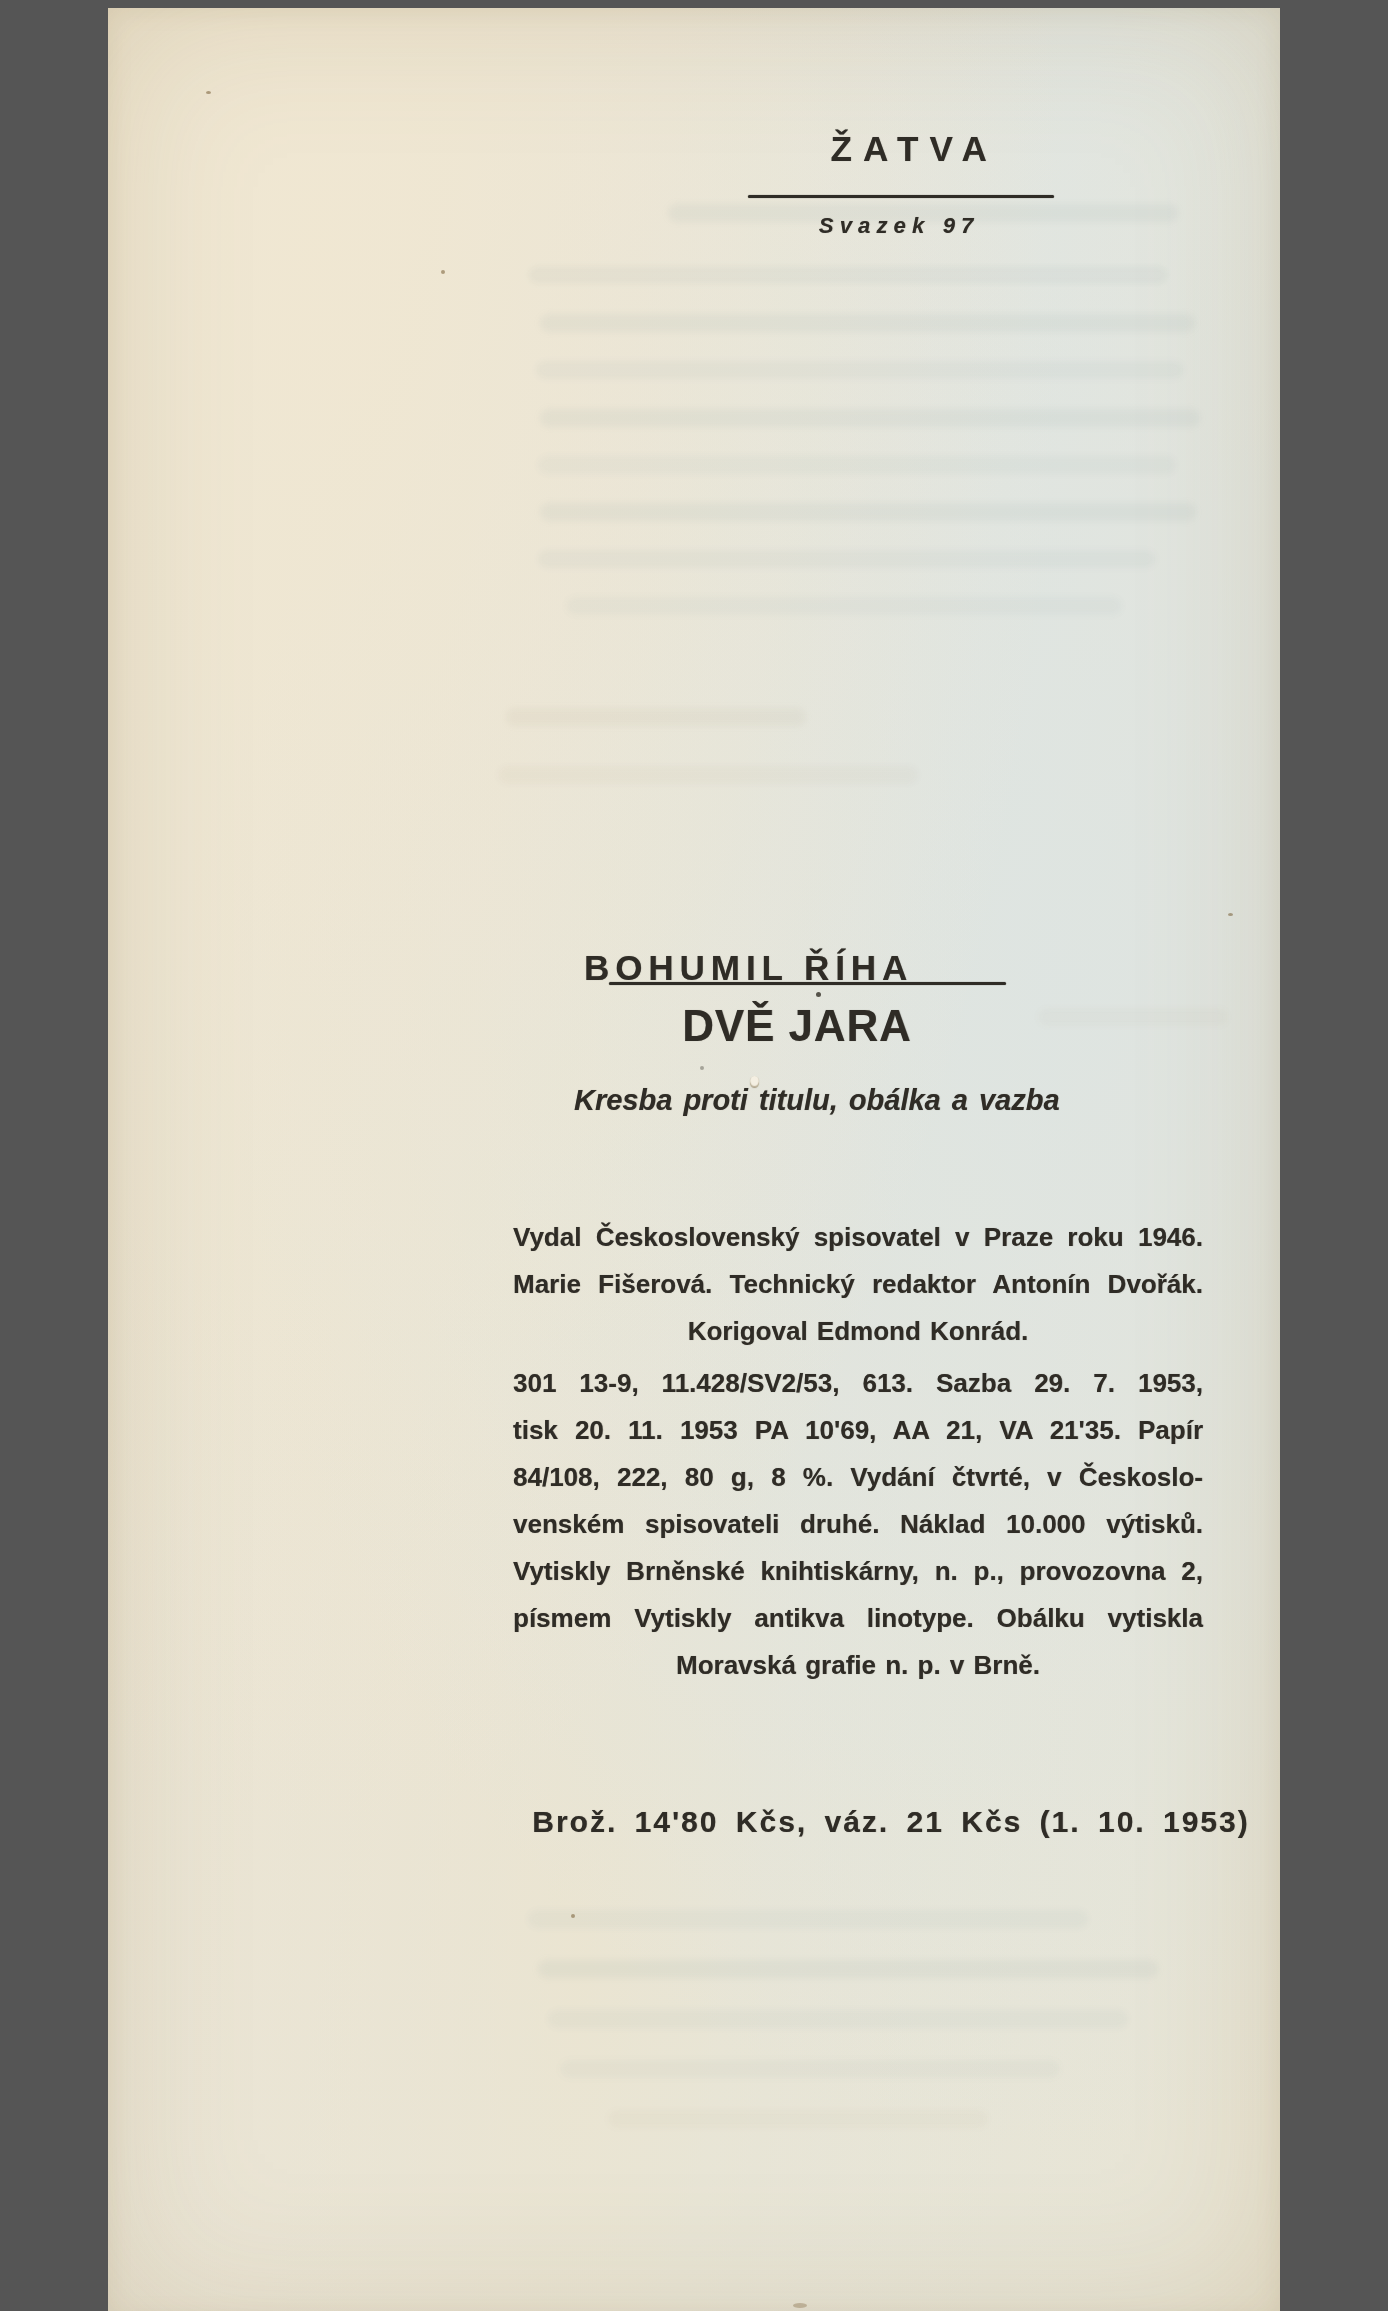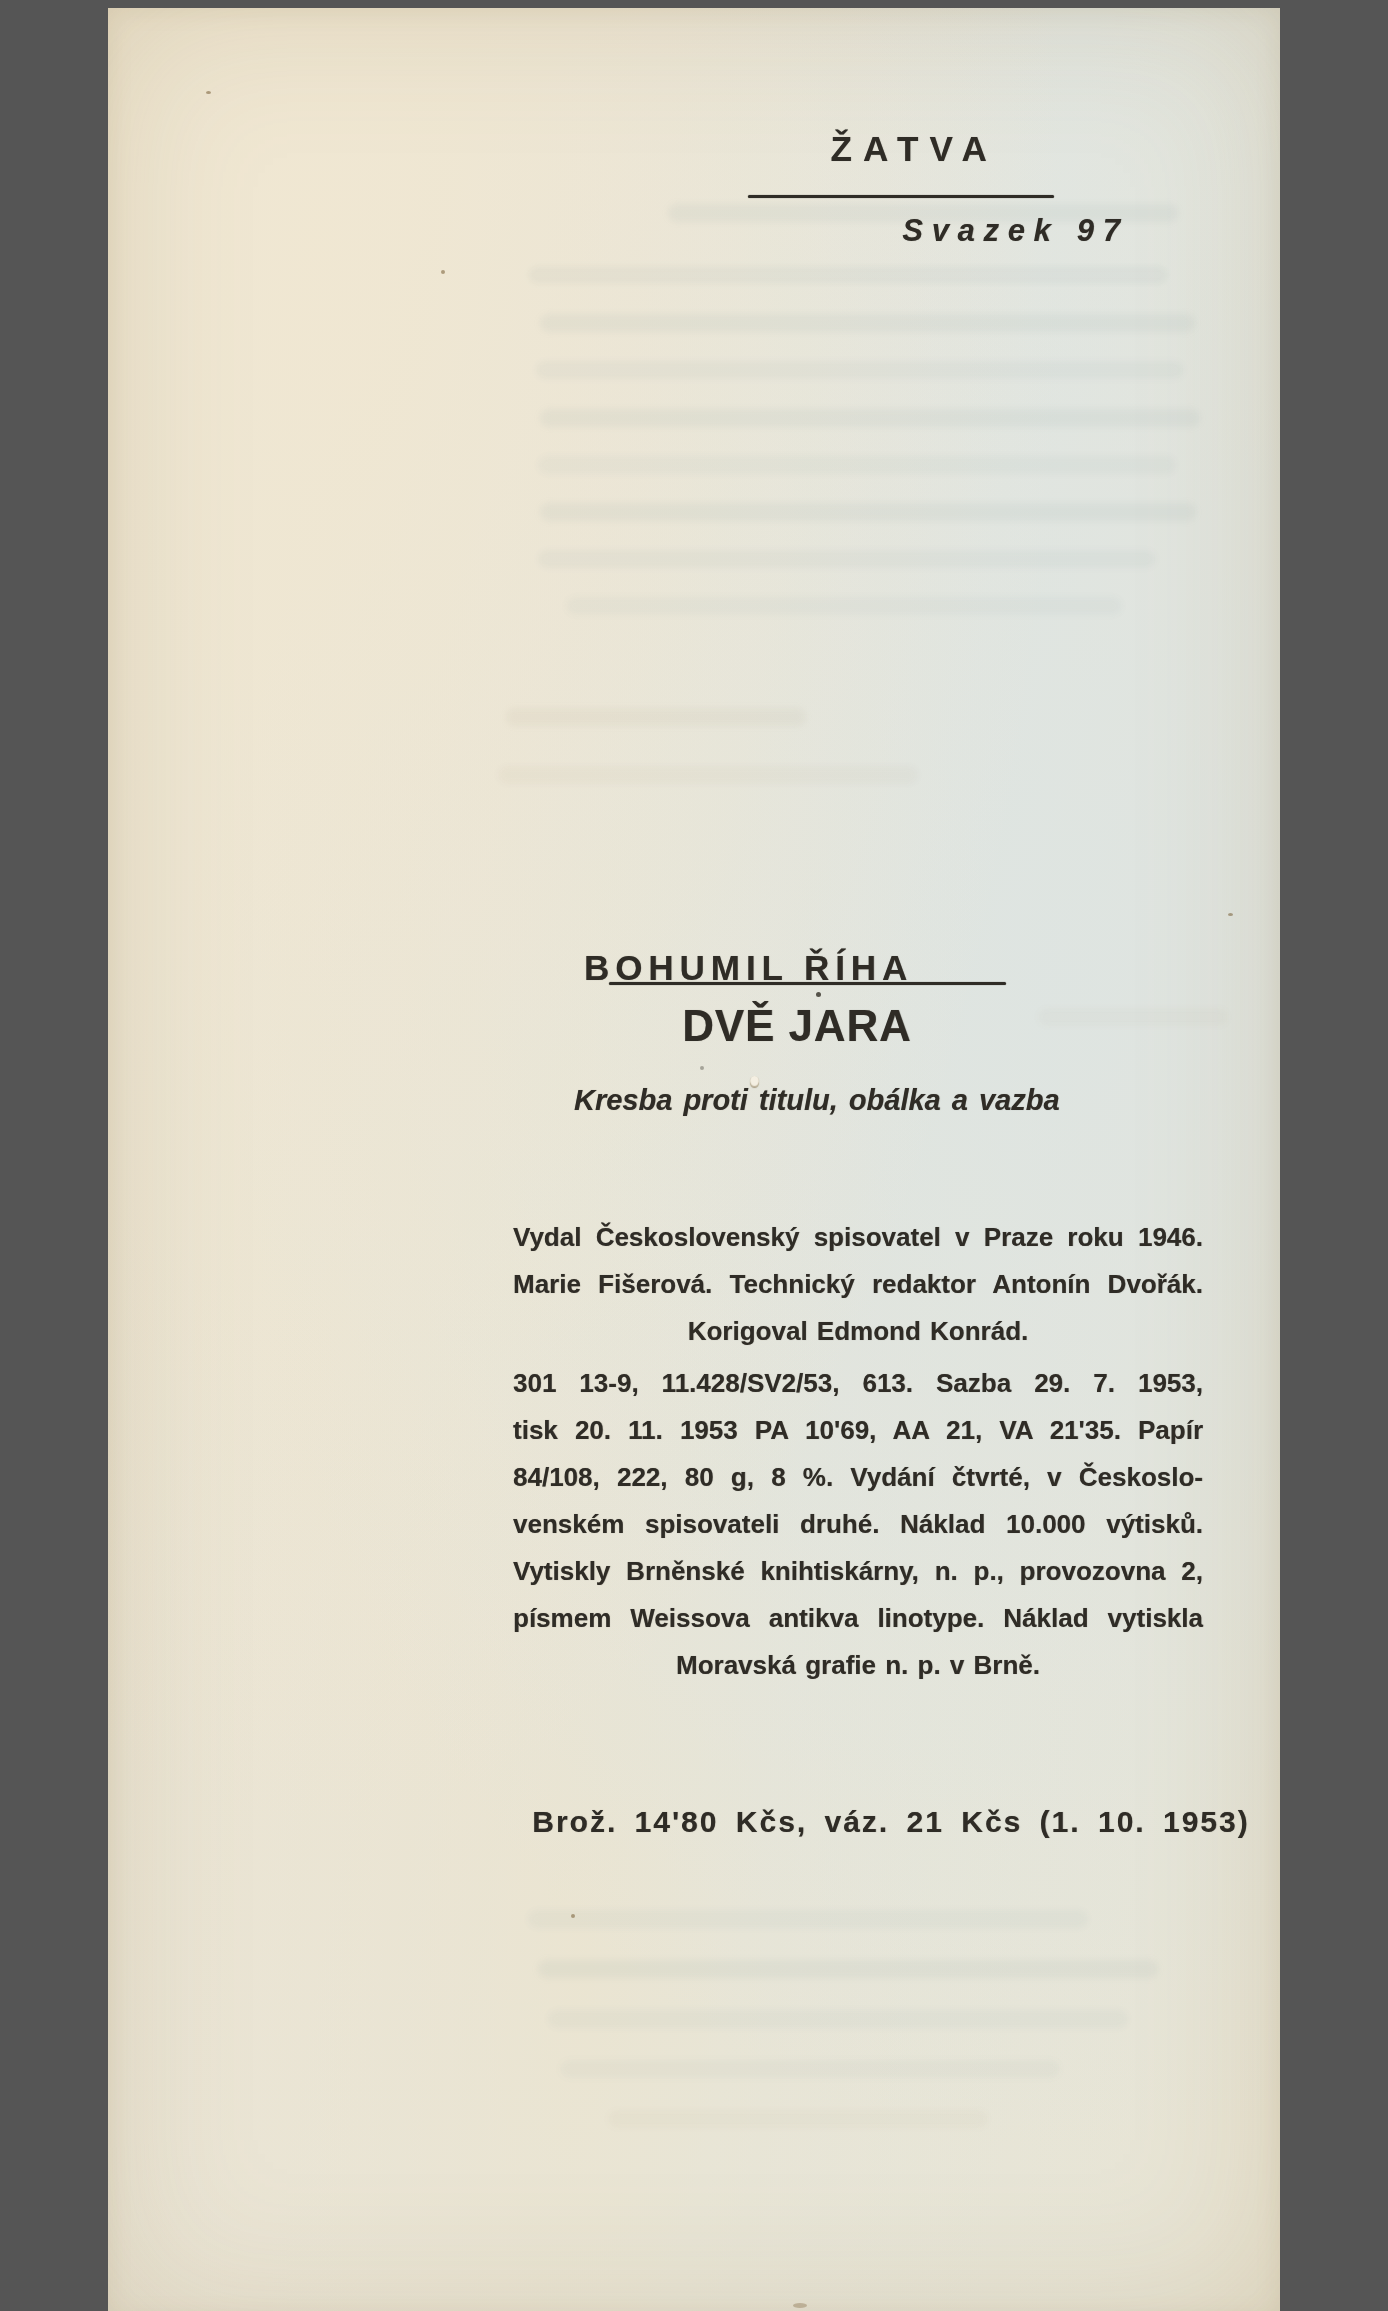--- a/index.html
+++ b/index.html
@@ -25,24 +25,24 @@
     box-shadow:0 0 1px rgba(47,44,38,0.8);
     border-radius:2px;
   }
   .series-title{
     top:121px; left:595px; width:400px;
     font-size:35px; font-weight:bold; letter-spacing:0.32em; padding-left:0.32em;
     text-align:center; white-space:nowrap;
   }
   .rule-series{ top:187px; left:640px; width:306px; }
   .series-volume{
-    top:205px; left:612px; width:400px;
-    font-size:31px; font-style:italic; font-weight:bold;
+    top:205px; left:585px; width:400px;
+    font-size:22px; font-style:italic; font-weight:bold;
     letter-spacing:0.28em; padding-left:0.28em;
-    text-align:right; white-space:nowrap;
+    text-align:center; white-space:nowrap;
   }
   .author-name{
     top:940px; left:470px; width:460px;
     font-size:35px; font-weight:bold; letter-spacing:0.17em; padding-left:0.17em;
     text-align:left; white-space:nowrap;
   }
   .rule-author{ top:974px; left:501px; width:397px; }
   .book-title{
     top:993px; left:459px; width:460px;
     font-size:44px; font-weight:bold; letter-spacing:0.02em;
@@ -125,19 +125,19 @@
 
   <div class="abs ink colophon">
       <div class="line justify">Vydal Československý spisovatel v Praze roku 1946.</div>
       <div class="line justify">Marie Fišerová. Technický redaktor Antonín Dvořák.</div>
       <div class="line center">Korigoval Edmond Konrád.</div>
       <div class="line justify gap">301 13-9, 11.428/SV2/53, 613. Sazba 29. 7. 1953,</div>
       <div class="line justify">tisk 20. 11. 1953 PA 10'69, AA 21, VA 21'35. Papír</div>
       <div class="line justify">84/108, 222, 80 g, 8 %. Vydání čtvrté, v Českoslo-</div>
       <div class="line justify">venském spisovateli druhé. Náklad 10.000 výtisků.</div>
       <div class="line justify">Vytiskly Brněnské knihtiskárny, n. p., provozovna 2,</div>
-      <div class="line justify">písmem Weissova antikva linotype. Náklad vytiskla</div>
+      <div class="line justify">písmem Vytiskly antikva linotype. Obálku vytiskla</div>
       <div class="line center">Moravská grafie n. p. v Brně.</div>
     </div>
 
   <div class="abs ink price-line">Brož. 14'80 Kčs, váz. 21 Kčs (1. 10. 1953)</div>
 
 </div>
 
 </body></html>

